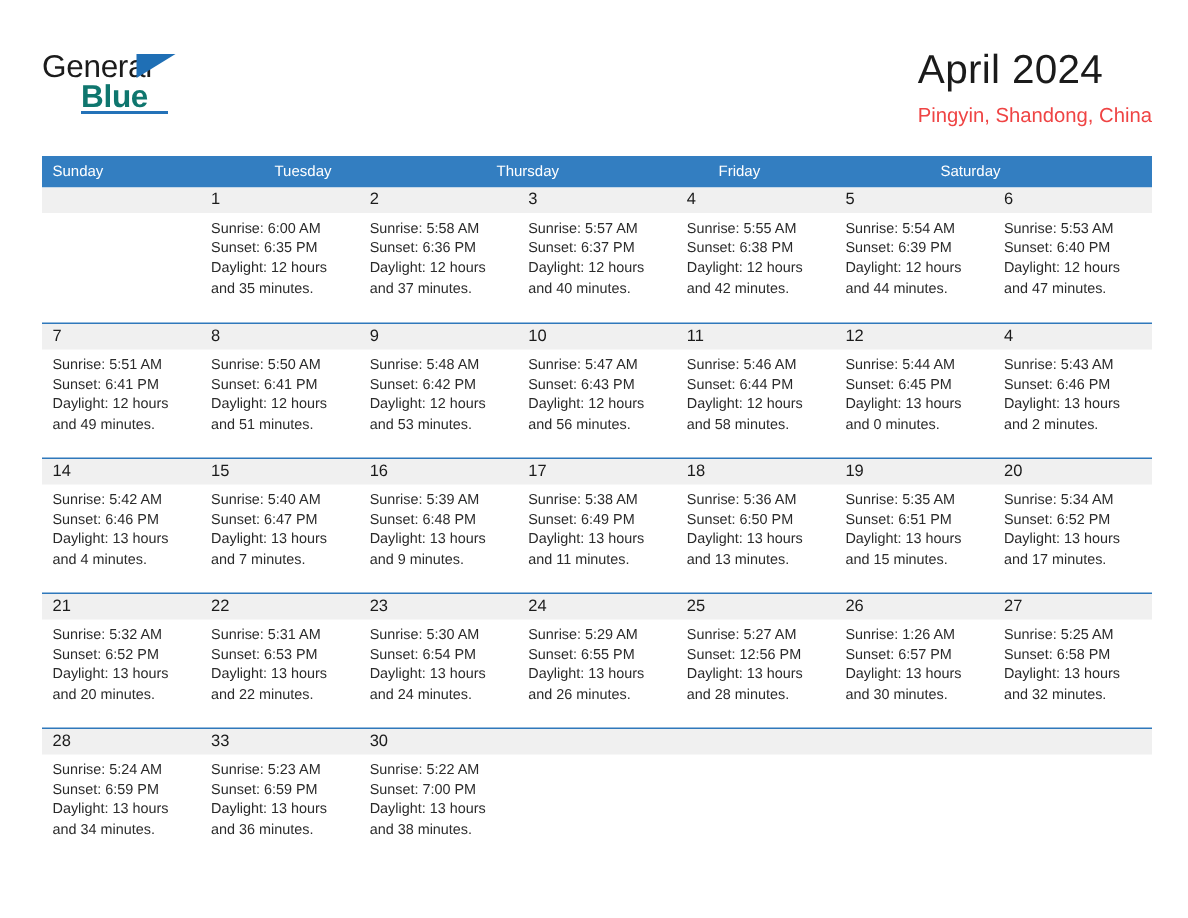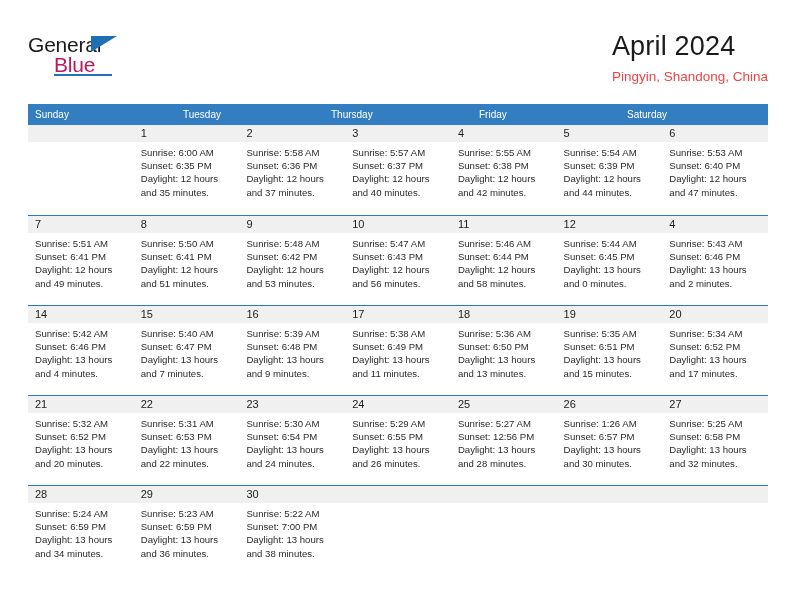--- a/index.html
+++ b/index.html
@@ -41,24 +41,24 @@
   }
   .logo-general {
     font-size: 21px;
     color: #1b1b1b;
     letter-spacing: -0.2px;
     line-height: 22px;
     font-weight: 400;
   }
   .logo-blue {
     font-size: 21px;
-    color: #be185d;
+    color: #0f766e;
     line-height: 20px;
     letter-spacing: -0.2px;
-    font-weight: 400;
+    font-weight: 700;
     margin-left: 26px;
     display: block;
     margin-top: -1px;
   }
   .logo-underline {
     position: absolute;
     left: 26px;
     top: 44px;
     width: 58px;
     height: 2px;
@@ -460,21 +460,21 @@
             <div class="day-cell">
               <div class="day-num">28</div>
               <div class="day-lines">
                 <div class="day-line">Sunrise: 5:24 AM</div>
                 <div class="day-line">Sunset: 6:59 PM</div>
                 <div class="day-line">Daylight: 13 hours</div>
                 <div class="day-line">and 34 minutes.</div>
               </div>
             </div>
             <div class="day-cell">
-              <div class="day-num">29</div>
+              <div class="day-num">33</div>
               <div class="day-lines">
                 <div class="day-line">Sunrise: 5:23 AM</div>
                 <div class="day-line">Sunset: 6:59 PM</div>
                 <div class="day-line">Daylight: 13 hours</div>
                 <div class="day-line">and 36 minutes.</div>
               </div>
             </div>
             <div class="day-cell">
               <div class="day-num">30</div>
               <div class="day-lines">

